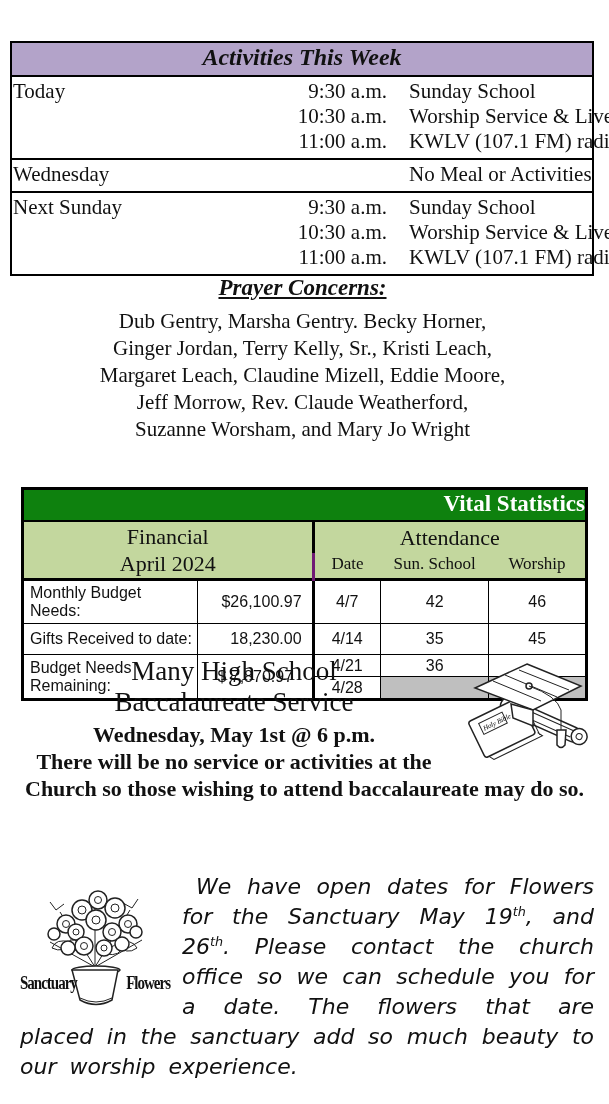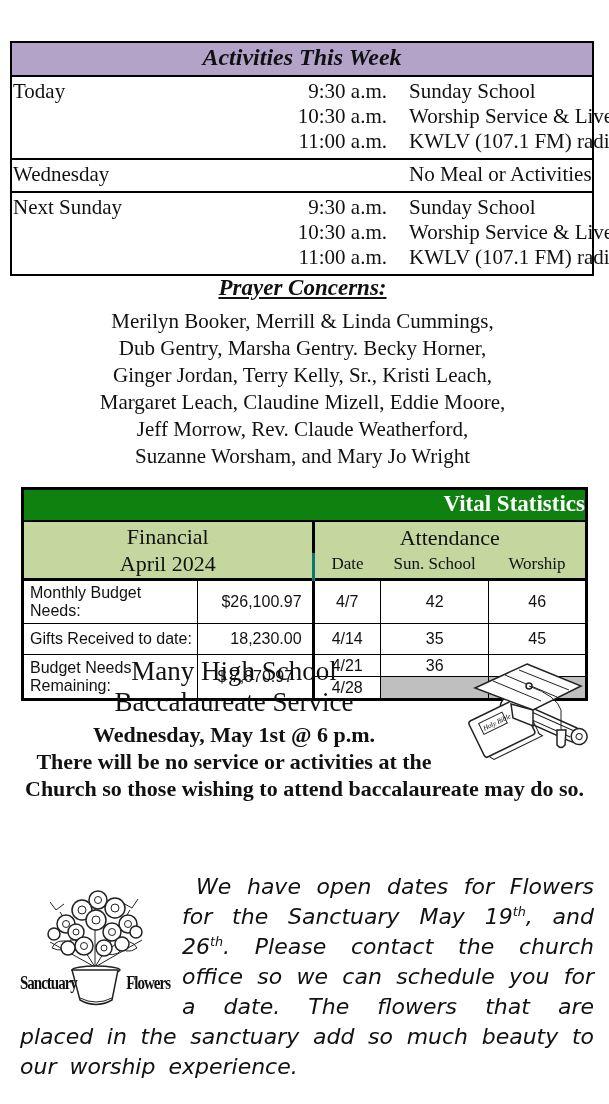--- a/index.html
+++ b/index.html
@@ -30,21 +30,21 @@
   .vital{position:absolute;left:21px;top:487px;width:567px;
          border:3px solid #000;table-layout:fixed;}
   .vital td{border:1px solid #000;overflow:hidden;}
   .vital .vs-title{background:#0e810e;color:#fff;text-align:right;
          font-weight:bold;font-size:23px;padding:1px 0 3px 0;border-bottom:2px solid #000;}
   .vital .subhead{background:#c3d79e;text-align:center;font-size:22px;}
   .vital .fin-head{line-height:27px;}
   .vital .att-head{border-left:3px solid #000;border-bottom:none;padding-top:2px;}
   .vital .col-label{background:#c3d79e;border-top:none;border-left:none;border-right:none;
          font-size:17px;text-align:center;padding-bottom:3px;}
-  .vital .col-label.first{border-left:3px solid #0f766e;margin-top:36px;}
+  .vital .col-label.first{border-left:3px solid #701a75;margin-top:36px;}
   .vital .data-row td{font-family:"Liberation Sans",sans-serif;font-size:16px;}
   .vital .first-data td{border-top:3px solid #000;}
   .vital .lbl{text-align:left;padding:3px 2px 3px 6px;height:24px;}
   .vital .val{text-align:right;padding-right:10px;font-size:17px;}
   .vital .val.center{text-align:center;padding-right:0;}
   .vital .att{text-align:center;}
   .vital .thickleft{border-left:3px solid #000;}
   .vital .shaded{background:#bfbfbf;}
   .vital .short td{height:19px;}
 
@@ -117,21 +117,20 @@
         <div class="line">Sunday School</div>
         <div class="line">Worship Service &amp; Live Stream</div>
         <div class="line">KWLV (107.1 FM) radio</div>
       </td>
     </tr>
   </tbody>
     </table>
 
   <div class="prayer">
     <div class="prayer-title">Prayer Concerns:</div>
-    <div class="prayer-line">Merilyn Booker, Merrill &amp; Linda Cummings,</div>
     <div class="prayer-line">Dub Gentry, Marsha Gentry. Becky Horner,</div>
     <div class="prayer-line">Ginger Jordan, Terry Kelly, Sr., Kristi Leach,</div>
     <div class="prayer-line">Margaret Leach, Claudine Mizell, Eddie Moore,</div>
     <div class="prayer-line">Jeff Morrow, Rev. Claude Weatherford,</div>
     <div class="prayer-line">Suzanne Worsham, and Mary Jo Wright</div>
   </div>
 
   <table class="vital">
     <colgroup>
       <col style="width:174px">

